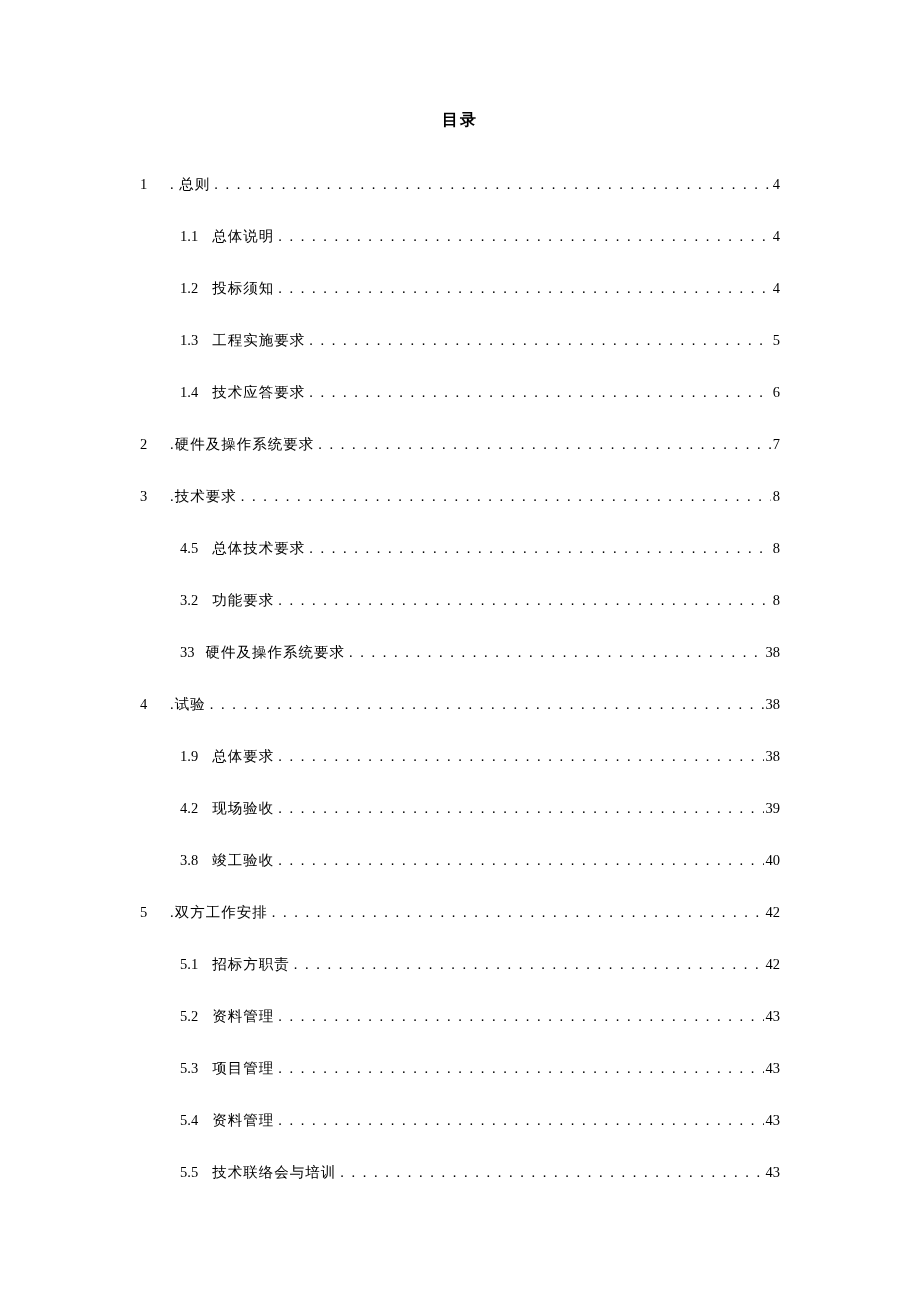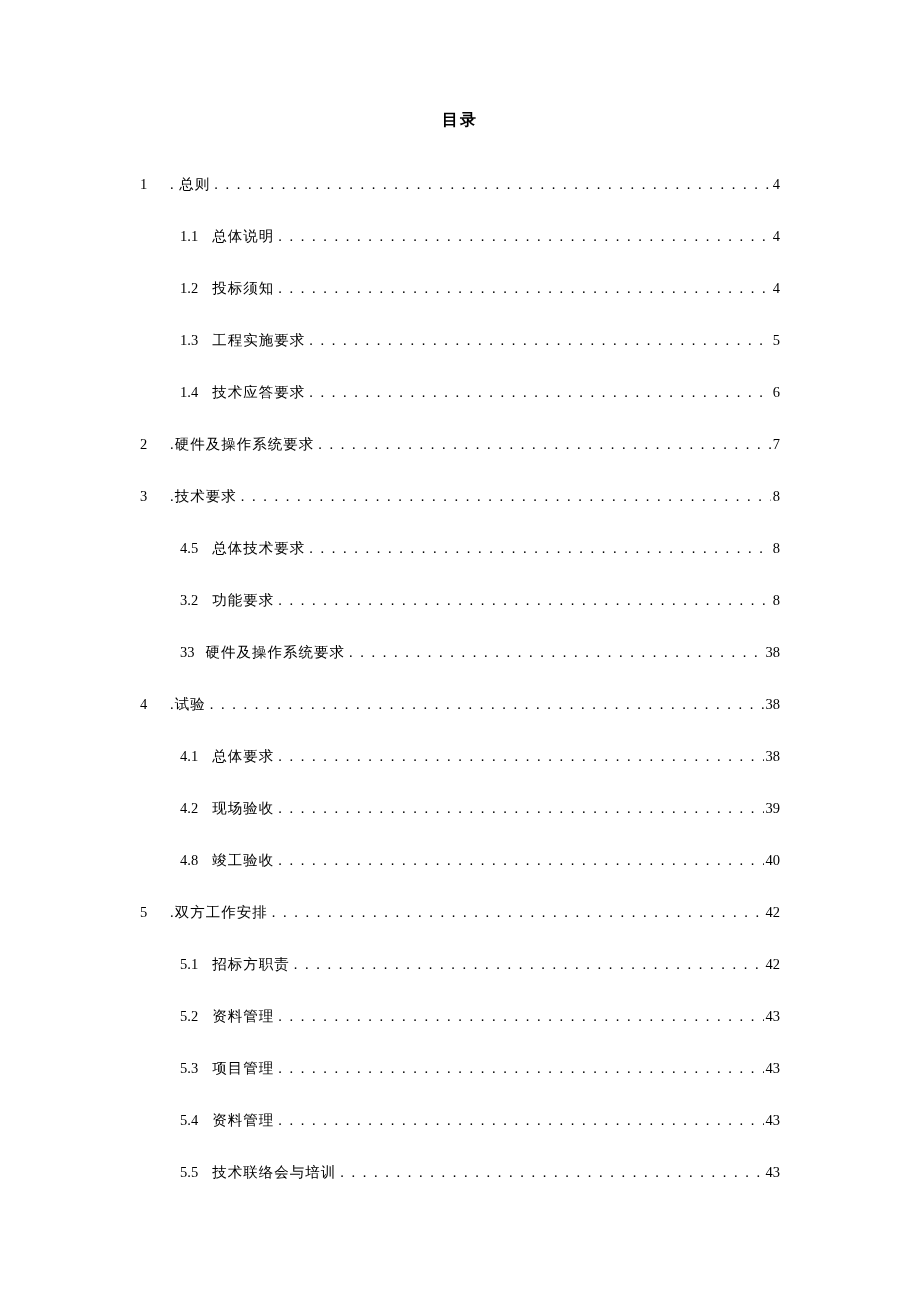--- a/index.html
+++ b/index.html
@@ -131,33 +131,33 @@
         <span class="toc-dots"></span>
         <span class="toc-page">38</span>
       </div>
       <div class="toc-entry level-1">
         <span class="toc-num">4</span>
         <span class="toc-text">.试验</span>
         <span class="toc-dots"></span>
         <span class="toc-page">38</span>
       </div>
       <div class="toc-entry level-2">
-        <span class="toc-sub-num">4.1</span>
+        <span class="toc-sub-num">1.9</span>
         <span class="toc-text">总体要求</span>
         <span class="toc-dots"></span>
         <span class="toc-page">38</span>
       </div>
       <div class="toc-entry level-2">
         <span class="toc-sub-num">4.2</span>
         <span class="toc-text">现场验收</span>
         <span class="toc-dots"></span>
         <span class="toc-page">39</span>
       </div>
       <div class="toc-entry level-2">
-        <span class="toc-sub-num">4.8</span>
+        <span class="toc-sub-num">3.8</span>
         <span class="toc-text">竣工验收</span>
         <span class="toc-dots"></span>
         <span class="toc-page">40</span>
       </div>
       <div class="toc-entry level-1">
         <span class="toc-num">5</span>
         <span class="toc-text">.双方工作安排</span>
         <span class="toc-dots"></span>
         <span class="toc-page">42</span>
       </div>

